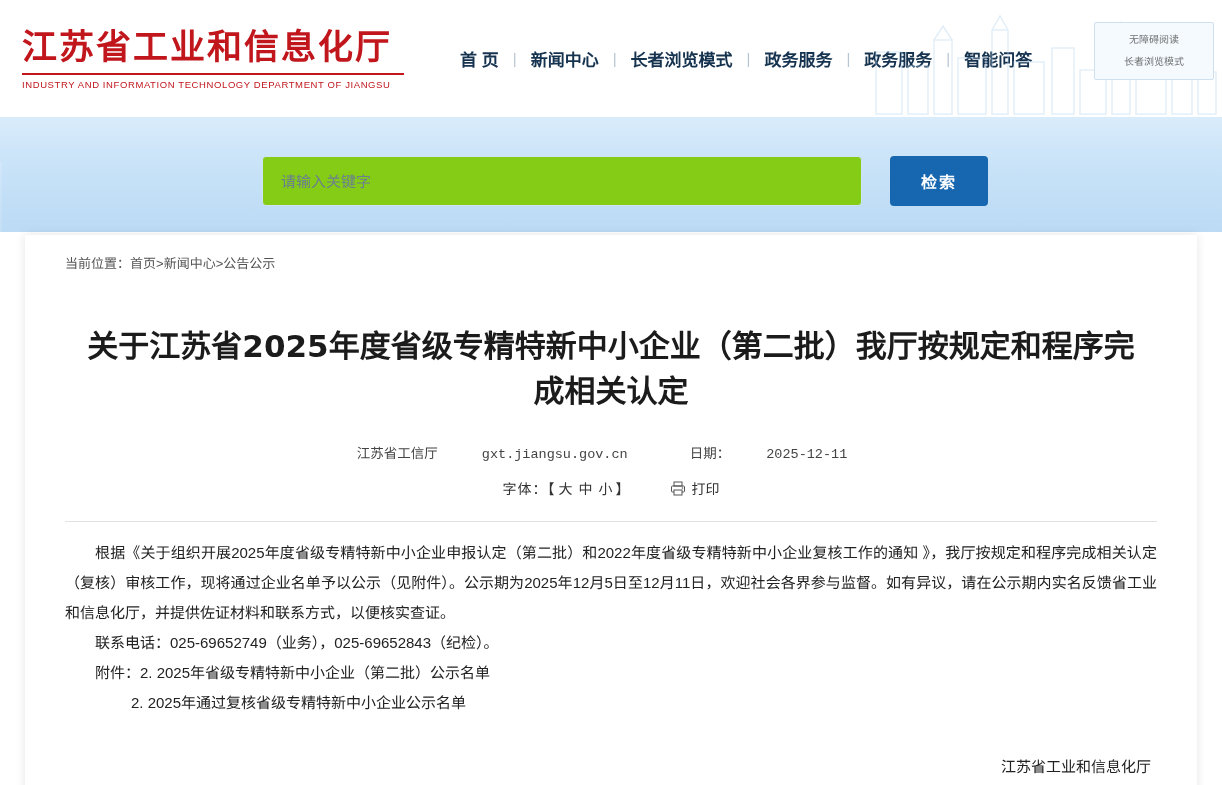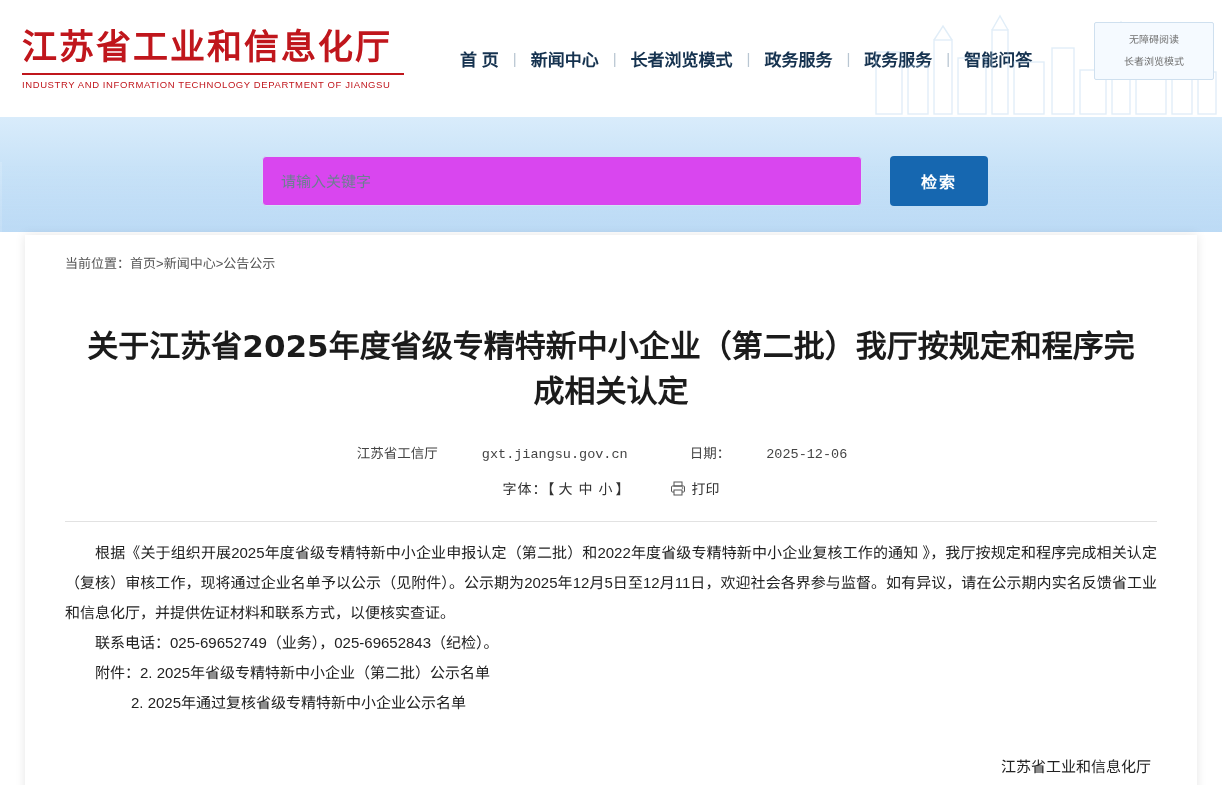--- a/index.html
+++ b/index.html
@@ -123,21 +123,21 @@
     left: 262px;
     top: 156px;
     display: flex;
     z-index: 3;
   }
   .search-input {
     width: 600px;
     height: 50px;
     border: 1px solid #cfe3f4;
     border-radius: 4px;
-    background: #d946ef;
+    background: #84cc16;
     font-size: 15px;
     color: #333;
     padding: 0 18px;
     outline: none;
   }
   .search-input::placeholder { color: #6b7f90; }
   .search-btn {
     margin-left: 28px;
     width: 98px;
     height: 50px;
@@ -312,21 +312,21 @@
 
     <div class="breadcrumb">
       <span class="bc-static">当前位置：</span><span>首页</span><span class="bc-static">&gt;</span><span>新闻中心</span><span class="bc-static">&gt;</span><span>公告公示</span>
     </div>
 
     <h1 class="article-title">关于江苏省2025年度省级专精特新中小企业（第二批）我厅按规定和程序完成相关认定</h1>
 
     <div class="meta-row">
       <span class="meta-cn">江苏省工信厅</span>
       <span>gxt.jiangsu.gov.cn</span>
-      <span><span>日期：</span><span>2025-12-06</span></span>
+      <span><span>日期：</span><span>2025-12-11</span></span>
     </div>
 
     <div class="tool-row">
       <span class="fs-label">字体：【</span><span class="fs-opt">大</span><span class="fs-opt">中</span><span class="fs-opt">小</span><span class="fs-label">】</span>
       <span class="print-link">
         <span class="printer-icon">
           <svg width="16" height="15" viewBox="0 0 16 15">
             <rect x="4" y="1" width="8" height="4" fill="none" stroke="#555" stroke-width="1"></rect>
             <rect x="1.5" y="5" width="13" height="6" rx="1" fill="none" stroke="#555" stroke-width="1"></rect>
             <rect x="4" y="9" width="8" height="5" fill="#fff" stroke="#555" stroke-width="1"></rect>

